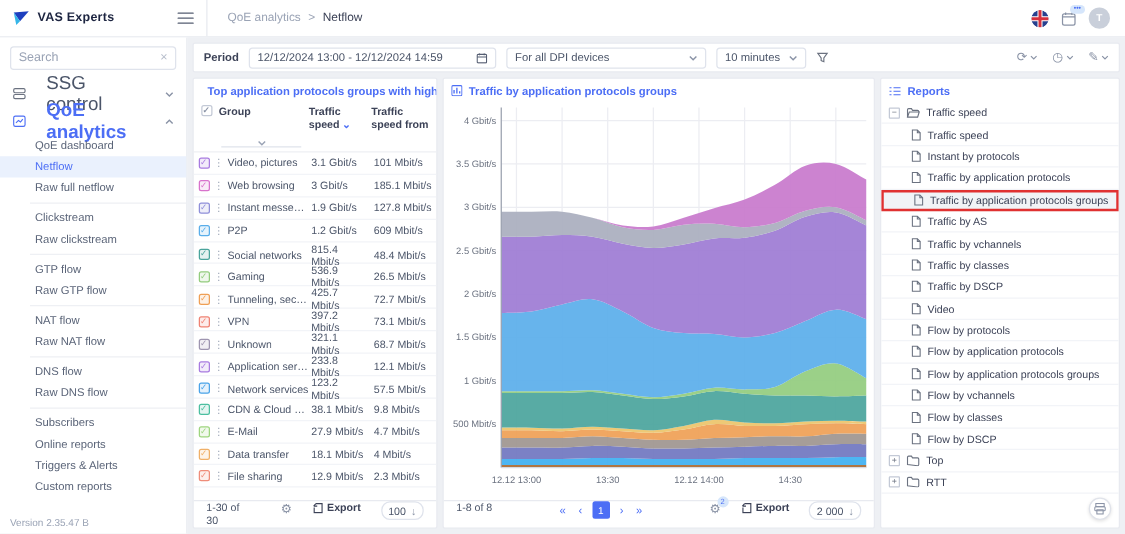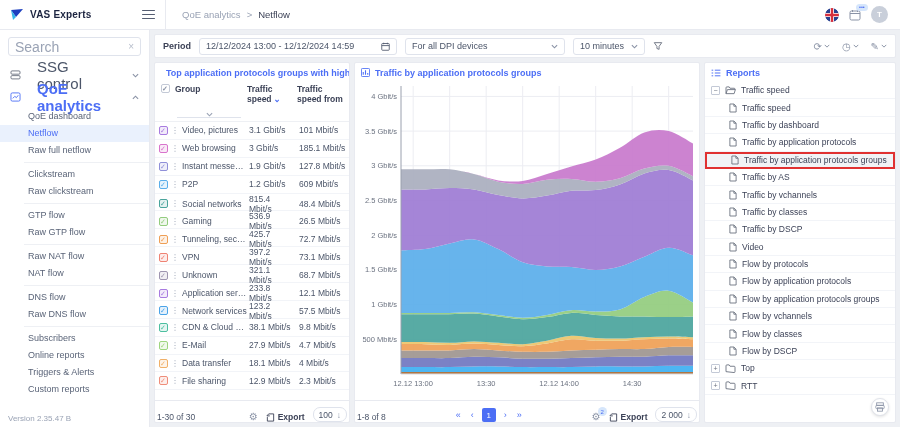--- a/index.html
+++ b/index.html
@@ -19,21 +19,21 @@
   .flag{width:14px;height:14px;border-radius:50%;overflow:hidden}
   .notif{position:relative;color:#8a93a6}
   .notif-badge{position:absolute;top:-5px;left:7px;background:#d6e6fb;color:#4c6ef5;font-size:5.5px;border-radius:5px;padding:1px 3px;line-height:1}
   .avatar{width:17px;height:17px;border-radius:50%;background:#c9cfda;color:#fff;font-size:8px;font-weight:bold;display:flex;align-items:center;justify-content:center}
   
   .content{display:flex;height:397px}
   .sidebar{width:150px;background:#fff;border-right:1px solid #e8eaf0;flex:none;position:relative;padding-top:7px}
   .main{flex:1;display:flex;flex-direction:column;padding:4px;gap:4px;min-width:0}
   
   .search{margin:0 8px 8px;border:1px solid #dfe3ec;border-radius:3px;height:19px;display:flex;align-items:center;padding:0 6px}
-  .search input{border:0;outline:0;flex:1;font-size:14px;color:#5a6478;font-family:inherit;min-width:0}
+  .search input{border:0;outline:0;flex:1;font-size:10px;color:#5a6478;font-family:inherit;min-width:0}
   .search input::placeholder{color:#9aa3b5}
   .search .clear{color:#b6bdcb;font-size:10px;cursor:pointer}
   .nav-top-item{height:22px;display:flex;align-items:center;gap:16px;padding:0 10px;font-size:15px;color:#4b5569;cursor:pointer}
   .nav-top-item.active{color:#4c6ef5;font-weight:bold}
   .nav-top-item .lbl{flex:1}
   .submenu-item{height:17px;line-height:17px;padding-left:28px;font-size:9px;color:#5a6478;cursor:pointer;white-space:nowrap}
   .submenu-item.selected{background:#eaf1fd;color:#4c6ef5}
   .sb-divider{border-top:1px solid #eef0f4;margin:3px 0 3px 24px}
   .version{position:absolute;bottom:4px;left:8px;font-size:8px;color:#9aa3b5}
   
@@ -55,21 +55,21 @@
   .th-sort{color:#4c6ef5;margin-left:2px}
   .tfilter{display:grid;grid-template-columns:16px 1fr 50px 52px;padding:2px 2px 3px;border-bottom:1px solid #eef0f4}
   .filter-input{border-bottom:1px solid #dfe3ec;height:12px;display:flex;align-items:flex-end;justify-content:center;margin:0 4px;color:#9aa3b5}
   .tbody{flex:1;min-height:0;overflow:hidden}
   .trow{display:grid;grid-template-columns:16px 1fr 50px 52px;align-items:center;height:17.9px;border-bottom:1px solid #f2f4f8;font-size:8.5px;color:#4b5569}
   .trow .num{padding:0 2px}
   .cell-group{display:flex;align-items:center;gap:3px;overflow:hidden;white-space:nowrap}
   .kebab{color:#9aa3b5;font-size:8px;flex:none}
   .cbx{width:9px;height:9px;border-radius:2px;border:1px solid #c3c9d6;margin:0 auto;display:flex;align-items:center;justify-content:center;font-size:7px;line-height:1;cursor:pointer}
   .group-name{overflow:hidden;text-overflow:ellipsis}
-  .pfoot{height:22px;flex:none;border-top:1px solid #e8eaf0;display:flex;align-items:flex-end;font-size:8.5px;color:#4b5569;padding:0 2px;gap:8px}
+  .pfoot{height:22px;flex:none;border-top:1px solid #e8eaf0;display:flex;align-items:flex-start;font-size:8.5px;color:#4b5569;padding:0 10px;gap:16px}
   .pfoot .spacer{flex:1}
   .export{display:flex;align-items:center;gap:3px;font-weight:bold;color:#3c4257;cursor:pointer}
   .pagesize{border:1px solid #dfe3ec;border-radius:7px;height:15px;display:flex;align-items:center;gap:4px;padding:0 5px;cursor:pointer}
   .gear{color:#8a93a6;font-size:10px;cursor:pointer}
   .gear-badged{position:relative}
   .gear-badge{position:absolute;top:-4px;right:-6px;background:#d6e6fb;color:#4c6ef5;width:9px;height:9px;border-radius:50%;font-size:6px;display:flex;align-items:center;justify-content:center}
   
   .cpanel{flex:1;min-width:0}
   .chart-wrap{flex:1;min-height:0}
   .pager{display:flex;align-items:center;gap:6px;color:#4c6ef5;font-size:9px;margin:0 auto}
@@ -161,22 +161,22 @@
         <div class="submenu-item">QoE dashboard</div>
         <div class="submenu-item selected">Netflow</div>
         <div class="submenu-item">Raw full netflow</div>
         <div class="sb-divider"></div>
         <div class="submenu-item">Clickstream</div>
         <div class="submenu-item">Raw clickstream</div>
         <div class="sb-divider"></div>
         <div class="submenu-item">GTP flow</div>
         <div class="submenu-item">Raw GTP flow</div>
         <div class="sb-divider"></div>
+        <div class="submenu-item">NAT flow</div>
         <div class="submenu-item">Raw NAT flow</div>
-        <div class="submenu-item">NAT flow</div>
         <div class="sb-divider"></div>
         <div class="submenu-item">DNS flow</div>
         <div class="submenu-item">Raw DNS flow</div>
         <div class="sb-divider"></div>
         <div class="submenu-item">Subscribers</div>
         <div class="submenu-item">Online reports</div>
         <div class="submenu-item">Triggers &amp; Alerts</div>
         <div class="submenu-item">Custom reports</div>
       </div>
     <div class="version">Version 2.35.47 B</div>
@@ -542,21 +542,21 @@
                 <path d="M1 1h4.5L8 3.5V10H1Z"></path>
                 <path d="M5.5 1v2.5H8"></path>
               </svg>
               <span>Traffic speed</span>
             </div>
             <div class="rrow file">
               <svg width="8" height="10" viewBox="0 0 9 11" fill="none" stroke="#6b7280" stroke-width="1">
                 <path d="M1 1h4.5L8 3.5V10H1Z"></path>
                 <path d="M5.5 1v2.5H8"></path>
               </svg>
-              <span>Traffic by dashboard</span>
+              <span>Instant by protocols</span>
             </div>
             <div class="rrow file">
               <svg width="8" height="10" viewBox="0 0 9 11" fill="none" stroke="#6b7280" stroke-width="1">
                 <path d="M1 1h4.5L8 3.5V10H1Z"></path>
                 <path d="M5.5 1v2.5H8"></path>
               </svg>
               <span>Traffic by application protocols</span>
             </div>
             <div class="rrow file highlight">
               <svg width="8" height="10" viewBox="0 0 9 11" fill="none" stroke="#6b7280" stroke-width="1">

